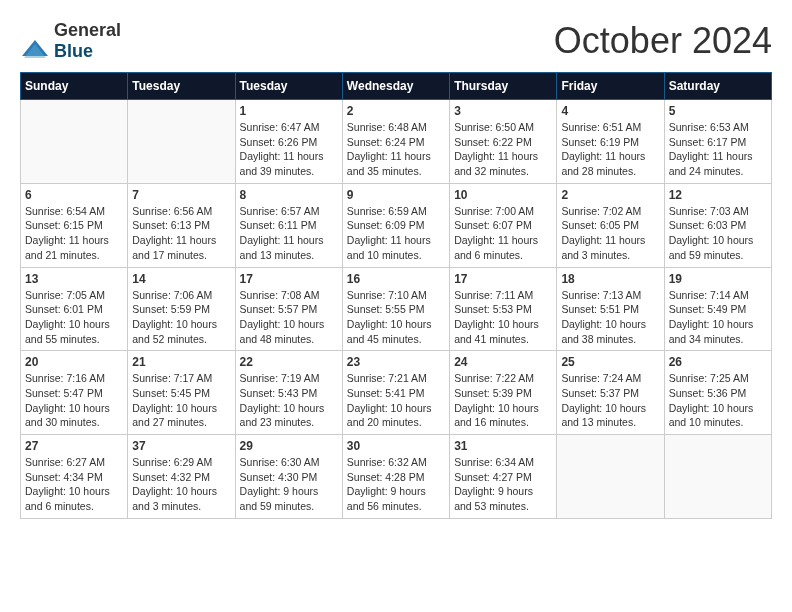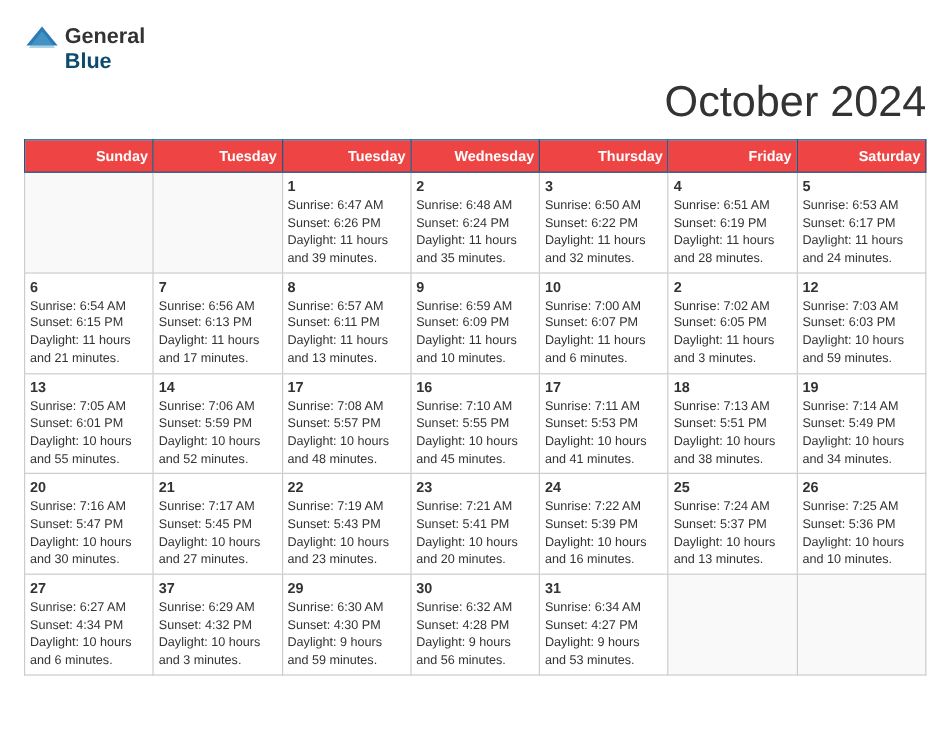--- a/index.html
+++ b/index.html
@@ -11,50 +11,49 @@
       padding: 20px;
     }
     .header {
       display: flex;
       justify-content: space-between;
       align-items: flex-start;
       margin-bottom: 10px;
     }
     .logo {
       display: flex;
-      align-items: flex-start;
+      align-items: flex-end;
       gap: 4px;
     }
     .logo-icon {
       width: 30px;
       height: 24px;
     }
     .title-block {
       text-align: left;
-      margin-top: 44px;
     }
     .month-title {
       font-size: 36px;
       font-weight: normal;
       color: #333;
     }
     .location-title {
       font-size: 16px;
       color: #555;
     }
     .calendar {
       width: 100%;
       border-collapse: collapse;
       font-size: 11px;
     }
     .calendar th {
-      background-color: #ef4444;
+      background-color: #0f172a;
       color: #fff;
       padding: 6px 4px;
-      text-align: right;
+      text-align: left;
       font-size: 12px;
       border: 1px solid #1a5a8a;
     }
     .calendar td {
       border: 1px solid #ccc;
       vertical-align: top;
       padding: 4px;
       width: calc(100% / 7);
       min-height: 80px;
       background: #fff;

